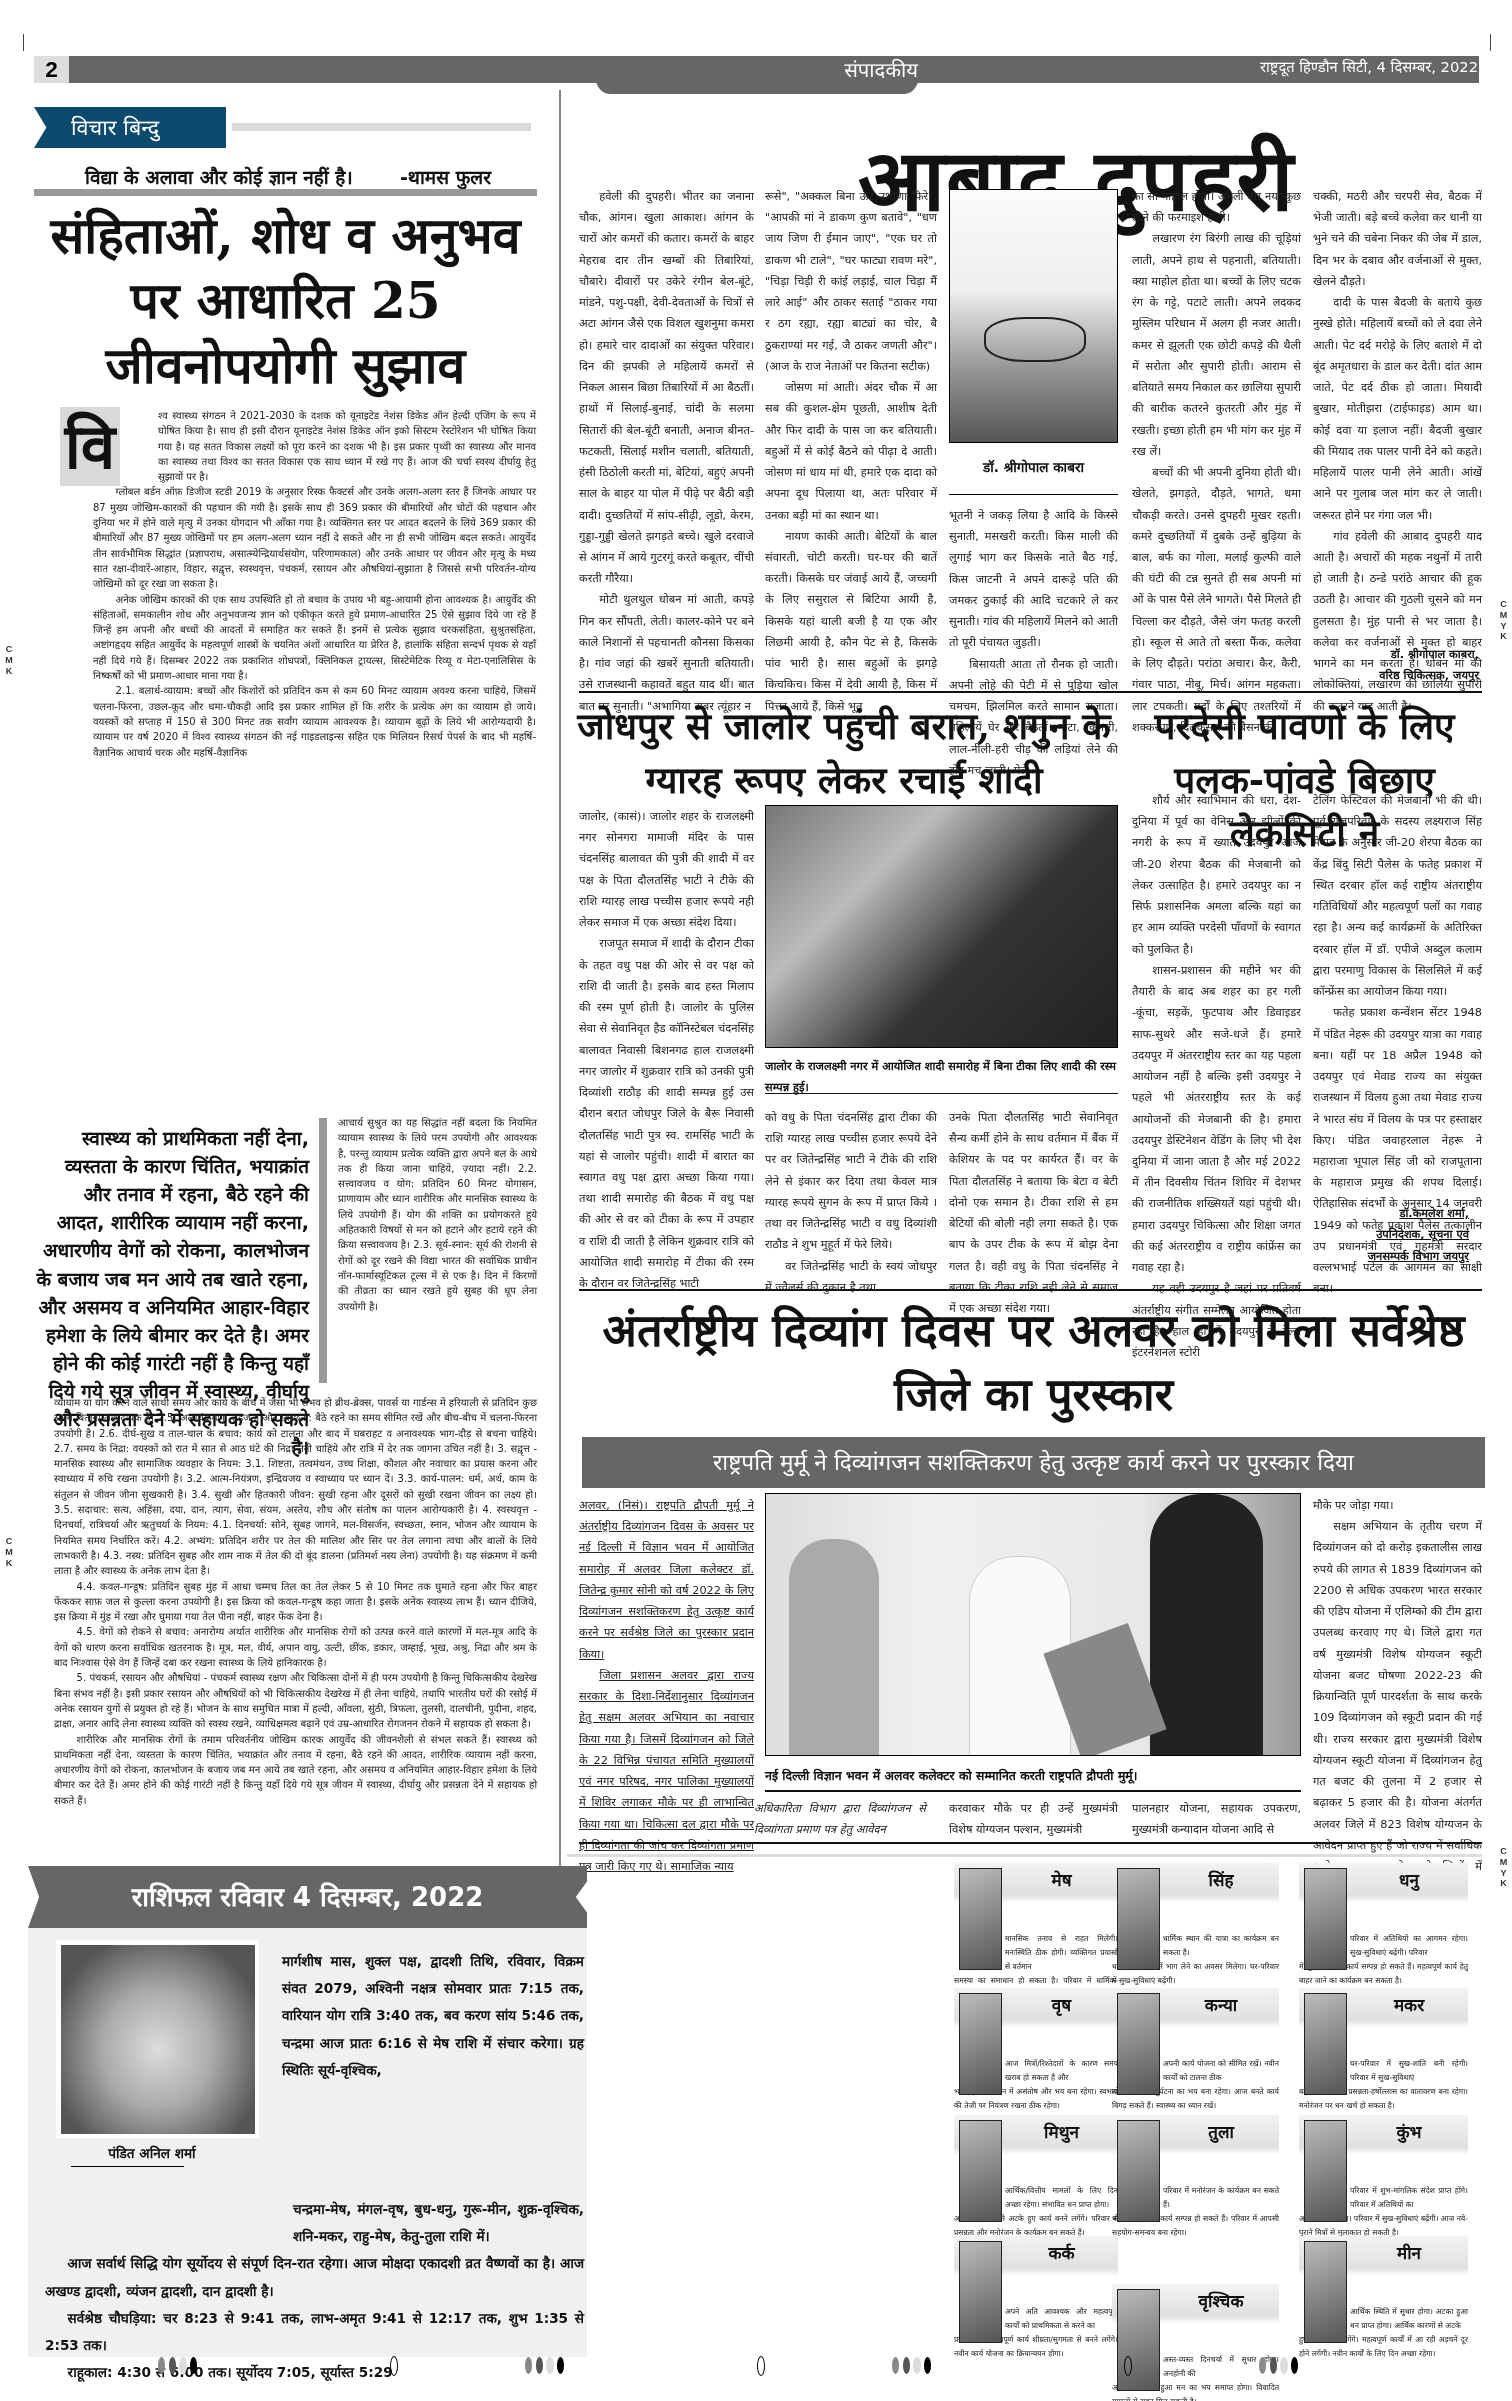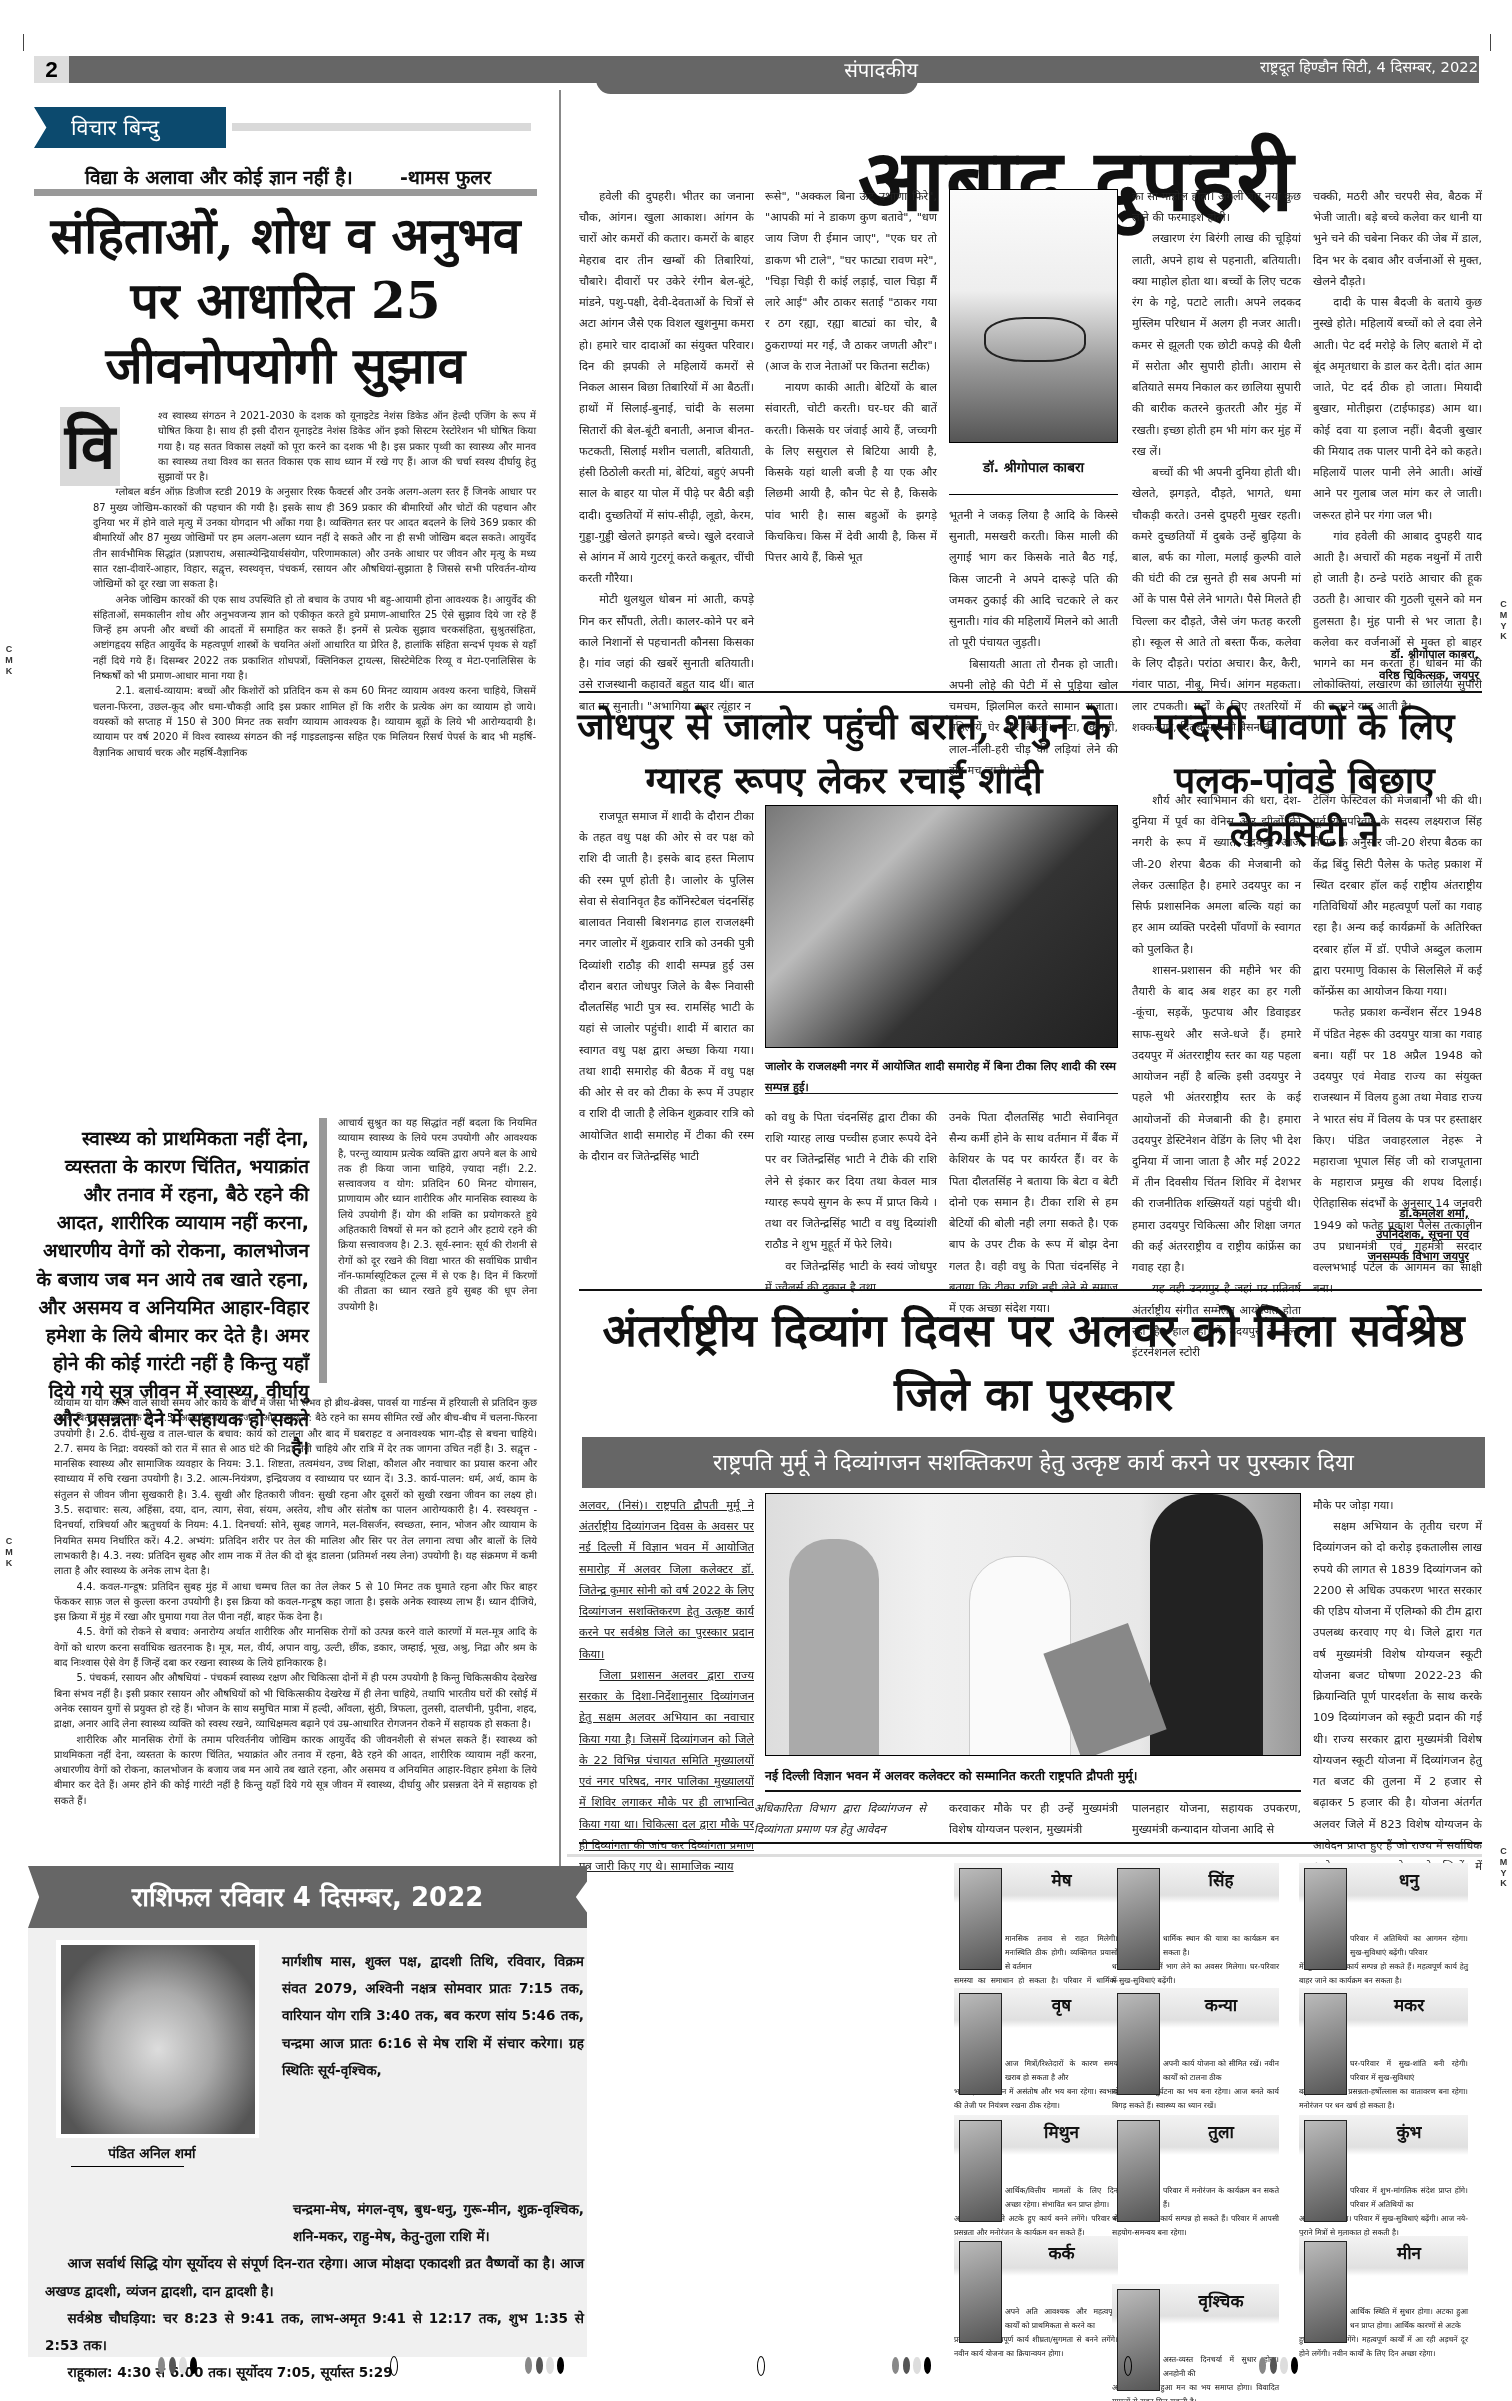--- a/index.html
+++ b/index.html
@@ -129,20 +129,21 @@
 
 <div id="vrule" class="abs"></div>
 
 <h1 id="abad-title" class="abs">आबाद दुपहरी</h1>
 <div class="ncol" style="left:579px;top:186px;width:175px;">
   <p>हवेली की दुपहरी। भीतर का जनाना चौक, आंगन। खुला आकाश। आंगन के चारों ओर कमरों की कतार। कमरों के बाहर मेहराब दार तीन खम्बों की तिबारियां, चौबारे। दीवारों पर उकेरे रंगीन बेल-बूंटे, मांडने, पशु-पक्षी, देवी-देवताओं के चित्रों से अटा आंगन जैसे एक विशल खुशनुमा कमरा हो। हमारे चार दादाओं का संयुक्त परिवार। दिन की झपकी ले महिलायें कमरों से निकल आसन बिछा तिबारियों में आ बैठतीं। हाथों में सिलाई-बुनाई, चांदी के सलमा सितारों की बेल-बूंटी बनाती, अनाज बीनत-फटकती, सिलाई मशीन चलाती, बतियाती, हंसी ठिठोली करती मां, बेटियां, बहुएं अपनी साल के बाहर या पोल में पीढ़े पर बैठी बड़ी दादी। दुच्छतियों में सांप-सीढ़ी, लूडो, केरम, गुड्डा-गुड्डी खेलते झगड़ते बच्चे। खुले दरवाजे से आंगन में आये गुटरगूं करते कबूतर, चींची करती गौरैया।</p>
   <p>मोटी थुलथुल धोबन मां आती, कपड़े गिन कर सौंपती, लेती। कालर-कोने पर बने काले निशानों से पहचानती कौनसा किसका है। गांव जहां की खबरें सुनाती बतियाती। उसे राजस्थानी कहावतें बहुत याद थीं। बात बात पर सुनाती। "अभागिया टाबर त्यूंहार न</p>
 </div>
 <div class="ncol" style="left:765px;top:186px;width:172px;">
   <p style="text-indent:0">रूसे", "अक्कल बिना ऊंट उभाणा फिरे", "आपकी मां ने डाकण कुण बतावे", "धण जाय जिण री ईमान जाए", "एक घर तो डाकण भी टाले", "घर फाट्या रावण मरे", "चिड़ा चिड़ी री कांई लड़ाई, चाल चिड़ा मैं लारे आई" और ठाकर सताई "ठाकर गया र ठग रह्या, रह्या बाट्यां का चोर, बै ठुकराण्यां मर गई, जै ठाकर जणती और"। (आज के राज नेताओं पर कितना सटीक)</p>
+  <p>जोसण मां आती। अंदर चौक में आ सब की कुशल-क्षेम पूछती, आशीष देती और फिर दादी के पास जा कर बतियाती। बहुओं में से कोई बैठने को पीढ़ा दे आती। जोसण मां धाय मां थी, हमारे एक दादा को अपना दूध पिलाया था, अतः परिवार में उनका बड़ी मां का स्थान था।</p>
   <p>नायण काकी आती। बेटियों के बाल संवारती, चोटी करती। घर-घर की बातें करती। किसके घर जंवाई आये हैं, जच्चगी के लिए ससुराल से बिटिया आयी है, किसके यहां थाली बजी है या एक और लिछमी आयी है, कौन पेट से है, किसके पांव भारी है। सास बहुओं के झगड़े किचकिच। किस में देवी आयी है, किस में पित्तर आये हैं, किसे भूत</p>
 </div>
 <div id="photo1" class="abs">
     <div class="glasses"></div>
   </div>
 <div id="photo1-cap" class="abs">डॉ. श्रीगोपाल काबरा</div>
 <div id="photo1-rule" class="abs"></div>
 <div class="ncol" style="left:949px;top:505px;width:169px;">
   <p style="text-indent:0">भूतनी ने जकड़ लिया है आदि के किस्से सुनाती, मसखरी करती। किस माली की लुगाई भाग कर किसके नाते बैठ गई, किस जाटनी ने अपने दारूड़े पति की जमकर ठुकाई की आदि चटकारे ले कर सुनाती। गांव की महिलायें मिलने को आती तो पूरी पंचायत जुड़ती।</p>
   <p>बिसायती आता तो रौनक हो जाती। अपनी लोहे की पेटी में से पुड़िया खोल चमचम, झिलमिल करते सामान सजाता। महिलायें घेर कर बैठतीं। गोटा, किनारी, लाल-नीली-हरी चीड़ की लड़ियां लेने की होड़ मच जाती। मेले</p>
@@ -158,20 +159,21 @@
   <p>गांव हवेली की आबाद दुपहरी याद आती है। अचारों की महक नथुनों में तारी हो जाती है। ठन्डे परांठे आचार की हूक उठती है। आचार की गुठली चूसने को मन हुलसता है। मुंह पानी से भर जाता है। कलेवा कर वर्जनाओं से मुक्त हो बाहर भागने का मन करता है। धोबन मां की लोकोक्तियां, लखारण की छालिया सुपारी की कतरने याद आती है।</p>
 </div>
 <div id="byline1" class="abs">
   <div>डॉ. श्रीगोपाल काबरा,</div>
   <div>वरिष्ठ चिकित्सक, जयपुर</div>
 </div>
 <div class="hrule" style="left:579px;top:691px;width:903px;"></div>
 
 <h2 id="jalore-title" class="abs">जोधपुर से जालोर पहुंची बरात, शगुन के ग्यारह रूपए लेकर रचाई शादी</h2>
 <div class="ncol" style="left:579px;top:806px;width:175px;">
+  <p style="text-indent:0">जालोर, (कासं)। जालोर शहर के राजलक्ष्मी नगर सोनगरा मामाजी मंदिर के पास चंदनसिंह बालावत की पुत्री की शादी में वर पक्ष के पिता दौलतसिंह भाटी ने टीके की राशि ग्यारह लाख पच्चीस हजार रूपये नही लेकर समाज में एक अच्छा संदेश दिया।</p>
   <p>राजपूत समाज में शादी के दौरान टीका के तहत वधु पक्ष की ओर से वर पक्ष को राशि दी जाती है। इसके बाद हस्त मिलाप की रस्म पूर्ण होती है। जालोर के पुलिस सेवा से सेवानिवृत हैड कॉनिस्टेबल चंदनसिंह बालावत निवासी बिशनगढ हाल राजलक्ष्मी नगर जालोर में शुक्रवार रात्रि को उनकी पुत्री दिव्यांशी राठौड़ की शादी सम्पन्न हुई उस दौरान बरात जोधपुर जिले के बैरू निवासी दौलतसिंह भाटी पुत्र स्व. रामसिंह भाटी के यहां से जालोर पहुंची। शादी में बारात का स्वागत वधु पक्ष द्वारा अच्छा किया गया। तथा शादी समारोह की बैठक में वधु पक्ष की ओर से वर को टीका के रूप में उपहार व राशि दी जाती है लेकिन शुक्रवार रात्रि को आयोजित शादी समारोह में टीका की रस्म के दौरान वर जितेन्द्रसिंह भाटी</p>
 </div>
 <div id="photo2" class="abs"></div>
 <div id="photo2-cap" class="abs">जालोर के राजलक्ष्मी नगर में आयोजित शादी समारोह में बिना टीका लिए शादी की रस्म सम्पन्न हुई।</div>
 <div class="hrule" style="left:765px;top:1093px;width:353px;height:1.1px;"></div>
 <div class="ncol" style="left:765px;top:1107px;width:172px;">
   <p style="text-indent:0">को वधु के पिता चंदनसिंह द्वारा टीका की राशि ग्यारह लाख पच्चीस हजार रूपये देने पर वर जितेन्द्रसिंह भाटी ने टीके की राशि लेने से इंकार कर दिया तथा केवल मात्र ग्यारह रूपये सुगन के रूप में प्राप्त किये । तथा वर जितेन्द्रसिंह भाटी व वधु दिव्यांशी राठौड ने शुभ मुहूर्त में फेरे लिये।</p>
   <p>वर जितेन्द्रसिंह भाटी के स्वयं जोधपुर में ज्वैलर्स की दुकान है तथा</p>
 </div>
 <div class="ncol" style="left:949px;top:1107px;width:169px;">

